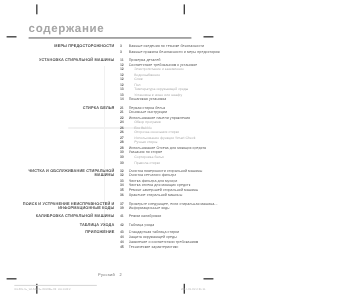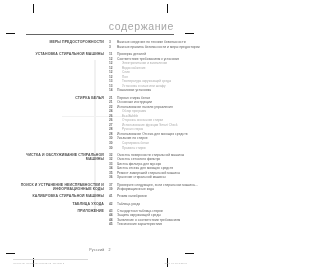--- a/index.html
+++ b/index.html
@@ -13,23 +13,22 @@
 
   
   .crop{position:absolute;background:#111;}
   .crop.h{width:9px;height:1px;}
   .crop.v{width:1px;height:9px;}
 
   
   .title-wrap{position:absolute;left:26px;top:20px;width:148px;}
   .title{
     font-size:10.5px;letter-spacing:.6px;color:#8d8d8d;
-    font-weight:400;line-height:12px;white-space:nowrap;
+    font-weight:700;line-height:12px;white-space:nowrap;
     opacity:.78;
-    text-align:right;
   }
   .title-rule{margin-top:2px;height:1px;background:#4a4a4a;width:148px;opacity:.85;}
 
   
   .toc{position:absolute;left:14px;top:40px;width:186px;}
   .sec{display:flex;align-items:flex-start;margin-bottom:2.2px;}
 
   .sec-head{
     width:90px;flex:0 0 90px;text-align:right;padding-right:5px;
     font-size:3.5px;line-height:4.6px;letter-spacing:.12px;

